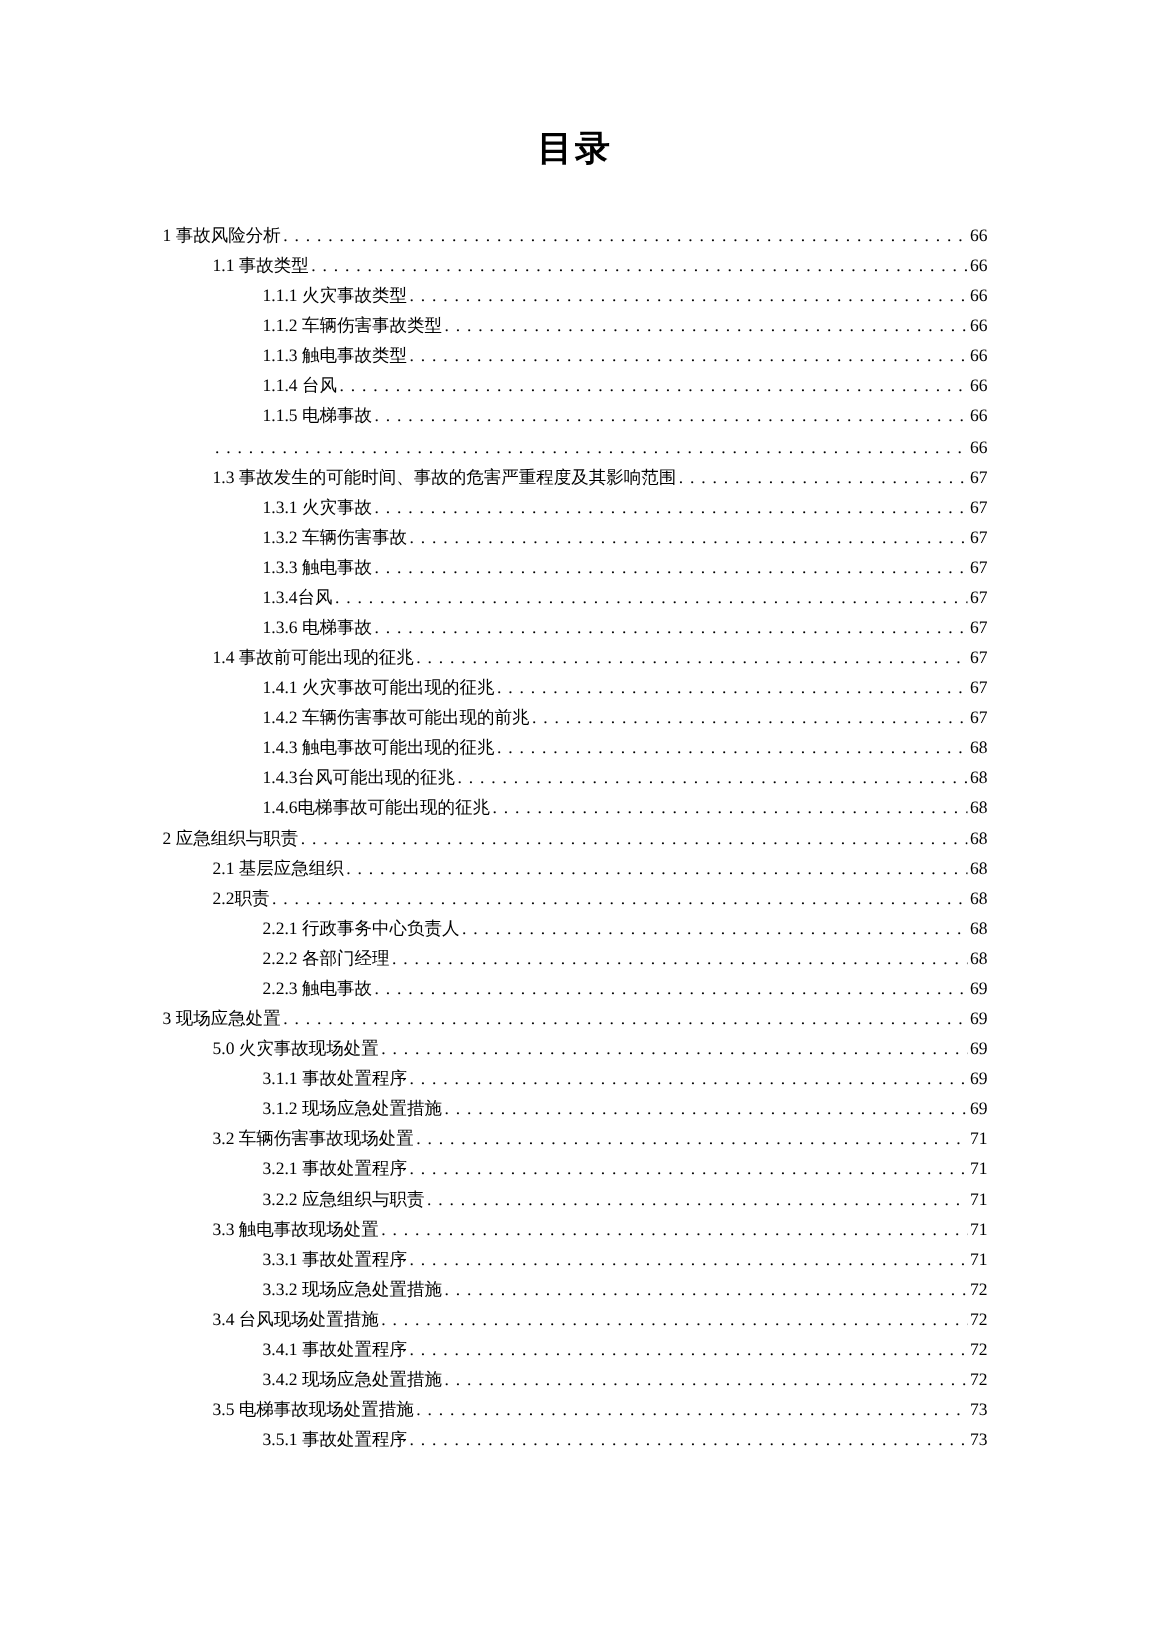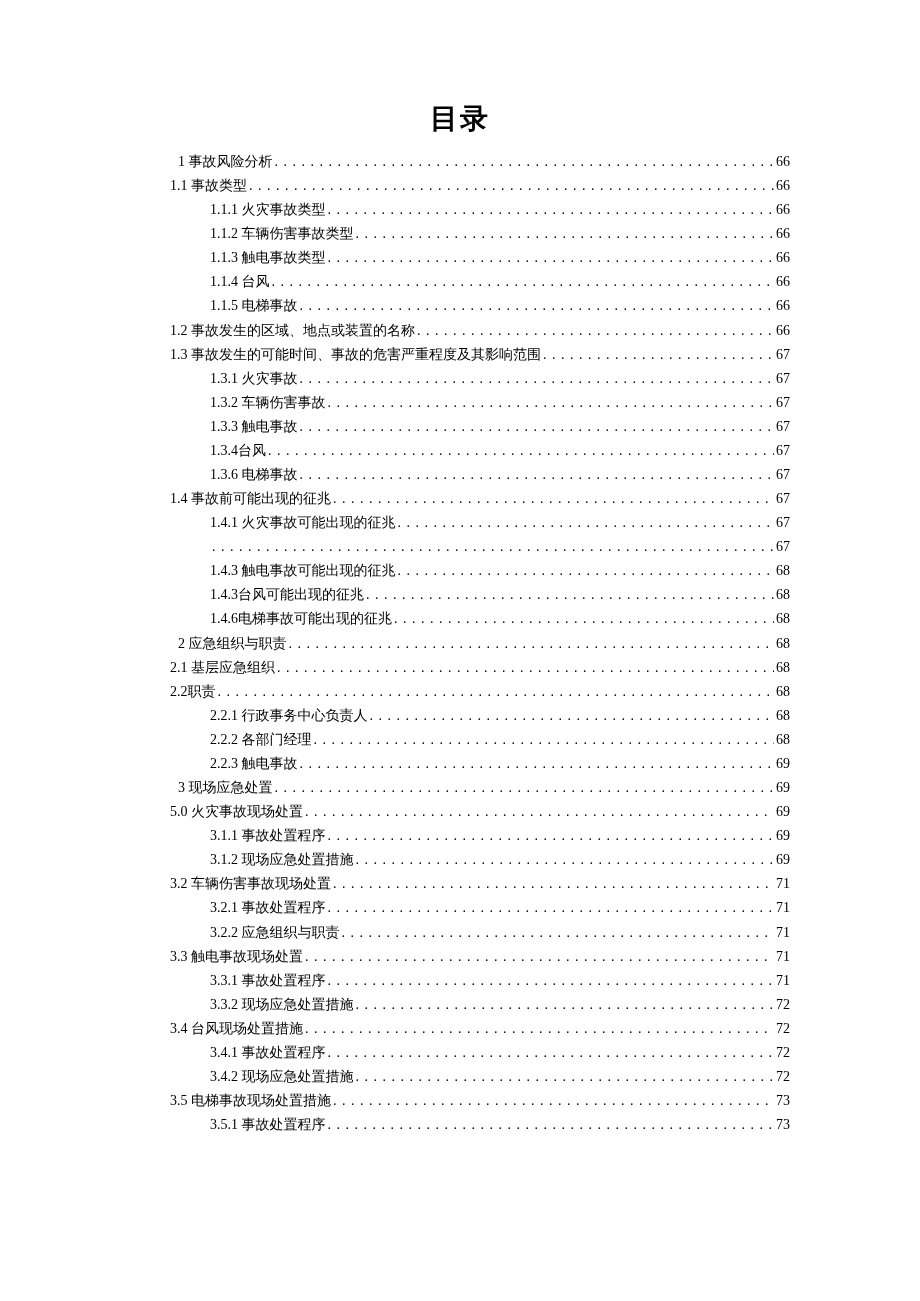--- a/index.html
+++ b/index.html
@@ -7,31 +7,31 @@
       width: 920px;
       height: 1301px;
       background: #fff;
       font-family: "SimSun", "宋体", serif;
       padding: 100px 130px 0 130px;
     }
     .title {
       text-align: center;
       font-size: 28px;
       font-weight: bold;
-      margin-bottom: 12px;
+      margin-bottom: 40px;
       letter-spacing: 2px;
     }
     .toc-entry {
       display: flex;
       align-items: baseline;
       font-size: 14px;
       line-height: 1.72;
       white-space: nowrap;
     }
-    .toc-entry.lvl1 { padding-left: 0; margin-left: 48px; }
+    .toc-entry.lvl1 { padding-left: 0; }
     .toc-entry.lvl2 { padding-left: 40px; }
     .toc-entry.lvl3 { padding-left: 80px; align-items: center; }
     .toc-label { flex: 0 0 auto; }
     .toc-dots {
       flex: 1 1 auto;
       overflow: hidden;
       margin: 0 2px;
     }
     .toc-dots::after {
       content: ". . . . . . . . . . . . . . . . . . . . . . . . . . . . . . . . . . . . . . . . . . . . . . . . . . . . . . . . . . . . . . . . . . . . . . . . . . . . . . . . . . . . . . . . . . . . . . . . . . . . . . . . . . . . . . . . . . . . . . . .";
@@ -73,21 +73,20 @@
       <span class="toc-label">1.1.4 台风</span>
       <span class="toc-dots"></span>
       <span class="toc-page">66</span>
     </div>
     <div class="toc-entry lvl3">
       <span class="toc-label">1.1.5 电梯事故</span>
       <span class="toc-dots"></span>
       <span class="toc-page">66</span>
     </div>
     <div class="toc-entry lvl2">
-      <span class="toc-label">1.2 事故发生的区域、地点或装置的名称</span>
       <span class="toc-dots"></span>
       <span class="toc-page">66</span>
     </div>
     <div class="toc-entry lvl2">
       <span class="toc-label">1.3 事故发生的可能时间、事故的危害严重程度及其影响范围</span>
       <span class="toc-dots"></span>
       <span class="toc-page">67</span>
     </div>
     <div class="toc-entry lvl3">
       <span class="toc-label">1.3.1 火灾事故</span>
@@ -118,20 +117,21 @@
       <span class="toc-label">1.4 事故前可能出现的征兆</span>
       <span class="toc-dots"></span>
       <span class="toc-page">67</span>
     </div>
     <div class="toc-entry lvl3">
       <span class="toc-label">1.4.1 火灾事故可能出现的征兆</span>
       <span class="toc-dots"></span>
       <span class="toc-page">67</span>
     </div>
     <div class="toc-entry lvl3">
+      <span class="toc-label">1.4.2 车辆伤害事故可能出现的前兆</span>
       <span class="toc-dots"></span>
       <span class="toc-page">67</span>
     </div>
     <div class="toc-entry lvl3">
       <span class="toc-label">1.4.3 触电事故可能出现的征兆</span>
       <span class="toc-dots"></span>
       <span class="toc-page">68</span>
     </div>
     <div class="toc-entry lvl3">
       <span class="toc-label">1.4.3台风可能出现的征兆</span>

